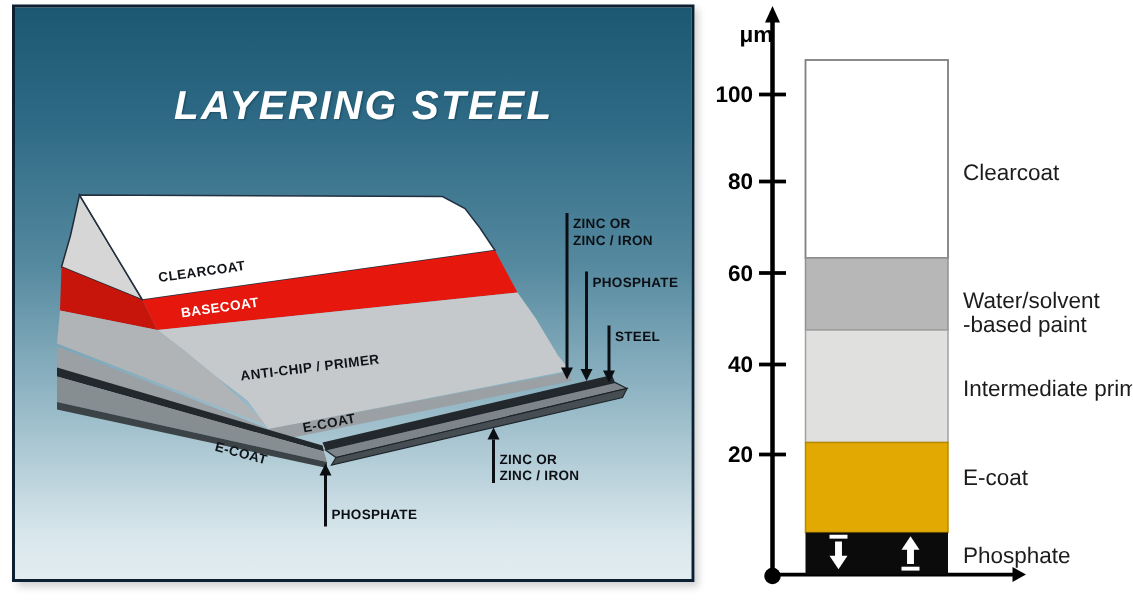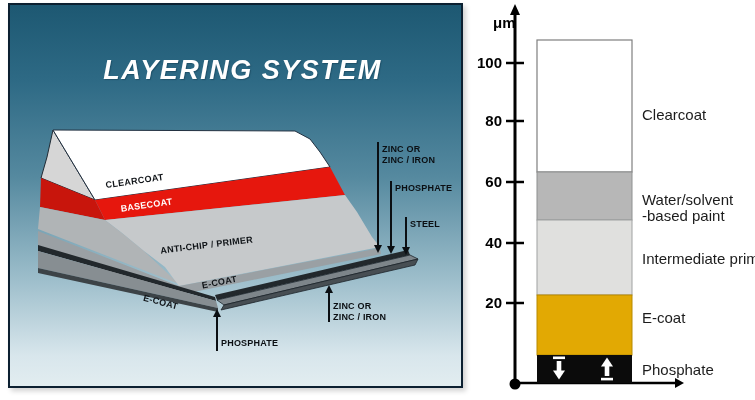--- a/index.html
+++ b/index.html
@@ -21,21 +21,21 @@
   .tick-label{font-size:15px;font-weight:bold;fill:#000000;}
   .unit-label{font-size:15px;font-weight:bold;fill:#000000;}
   .seg-label{font-size:15px;fill:#1c1c1c;}
 </style>
 </head>
 <body>
 
 <div class="canvas">
 
   <div class="panel">
-    <div class="panel-title">LAYERING SYSTEM</div>
+    <div class="panel-title">LAYERING STEEL</div>
 
     <svg width="451" height="381" viewBox="0 0 451 381">
 
       <polygon points="43,125 85,195 31,173 37,152" fill="#d6d6d6" stroke="#202b35" stroke-width="1"></polygon>
       <polygon points="31,173 85,195 95,215 30,202" fill="#c8150c"></polygon>
       <polygon points="30,202 95,215 112,228 134,246 169,279 28,224" fill="#b0b4b6"></polygon>
 
       <polygon points="43,125 285,126 300,134 310,147 320,162 85,195" fill="#ffffff" stroke="#223040" stroke-width="1"></polygon>
       <polygon points="85,195 320,162 335,190 95,215" fill="#e6170d"></polygon>
       <polygon points="95,215 335,190 347,207 362,232 370,242 169,281 155,262 134,246 112,228" fill="#c6c9cb"></polygon>

